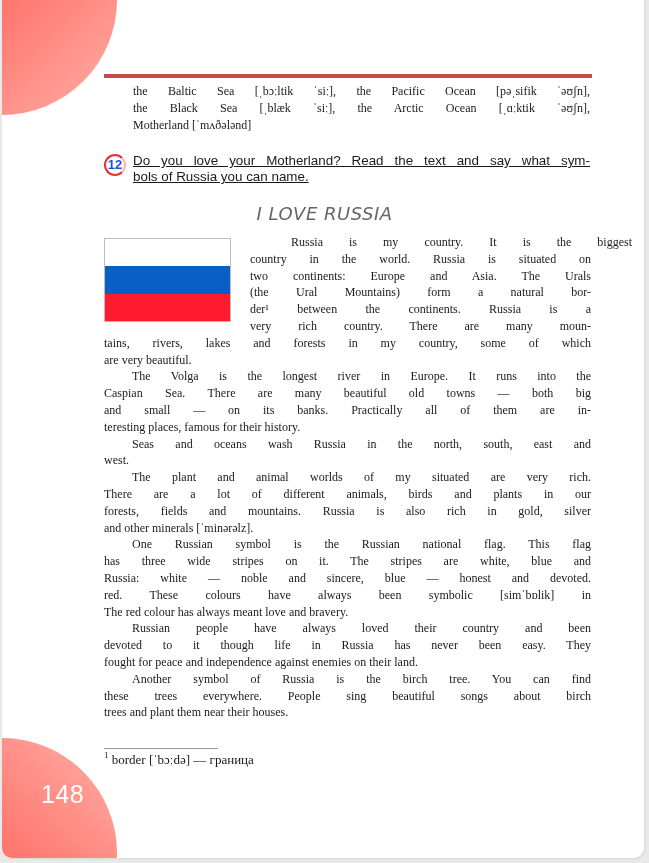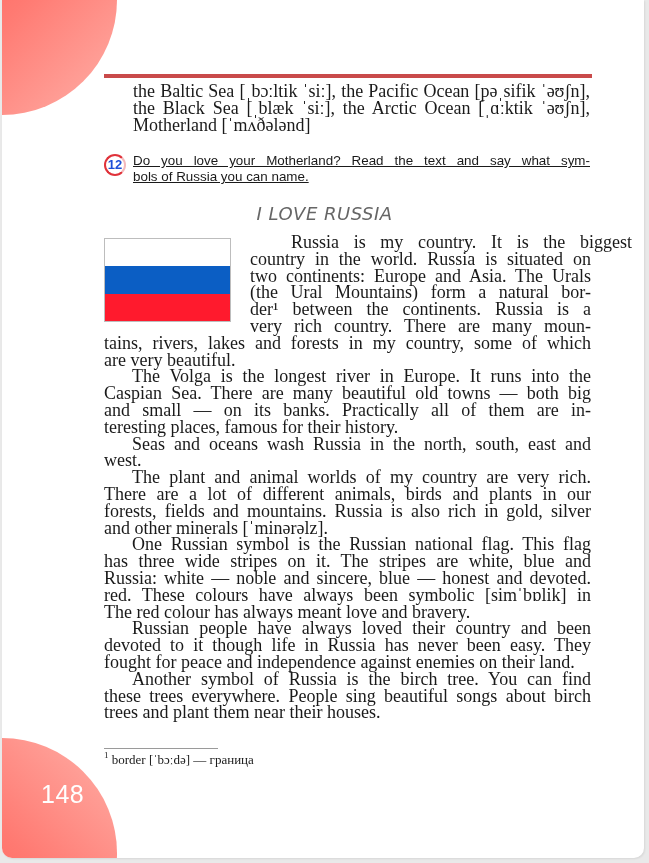--- a/index.html
+++ b/index.html
@@ -29,21 +29,21 @@
     position: absolute; left: 41px; top: 780px;
     font-family: "Liberation Sans", sans-serif; font-size: 25px; color: #ffffff;
     letter-spacing: 0.5px;
   }
   .top-rule {
     position: absolute; left: 104px; top: 74px; width: 488px; height: 4px;
     background: #c94a4a;
   }
   .serif {
     font-family: "Liberation Serif", serif; color: #1a1a1a;
-    font-size: 18px; line-height: 16.8px;
+    font-size: 12px; line-height: 16.8px;
   }
   .vocab {
     position: absolute; left: 133px; top: 83px; width: 457px;
     text-align: justify; text-align-last: left;
   }
   .vocab div { text-align: justify; text-align-last: justify; }
   .vocab div.last { text-align-last: left; }
   .task {
     position: absolute; left: 104px; top: 153px; width: 486px;
     font-family: "Liberation Sans", sans-serif; font-size: 13.4px; line-height: 16px; color: #1a1a1a;
@@ -128,21 +128,21 @@
     <span class="line wrap" style="width: 341px;">der¹ between the continents. Russia is a</span>
     <span class="line wrap" style="width: 341px;">very rich country. There are many moun-</span>
     <span class="line">tains, rivers, lakes and forests in my country, some of which</span>
     <span class="line last">are very beautiful.</span>
     <span class="line indent">The Volga is the longest river in Europe. It runs into the</span>
     <span class="line">Caspian Sea. There are many beautiful old towns — both big</span>
     <span class="line">and small — on its banks. Practically all of them are in-</span>
     <span class="line last">teresting places, famous for their history.</span>
     <span class="line indent">Seas and oceans wash Russia in the north, south, east and</span>
     <span class="line last">west.</span>
-    <span class="line indent">The plant and animal worlds of my country are very rich.</span>
+    <span class="line indent">The plant and animal worlds of my situated are very rich.</span>
     <span class="line">There are a lot of different animals, birds and plants in our</span>
     <span class="line">forests, fields and mountains. Russia is also rich in gold, silver</span>
     <span class="line last">and other minerals [ˈminərəlz].</span>
     <span class="line indent">One Russian symbol is the Russian national flag. This flag</span>
     <span class="line">has three wide stripes on it. The stripes are white, blue and</span>
     <span class="line">Russia: white — noble and sincere, blue — honest and devoted.</span>
     <span class="line">red. These colours have always been symbolic [simˈbɒlik] in</span>
     <span class="line last">The red colour has always meant love and bravery.</span>
     <span class="line indent">Russian people have always loved their country and been</span>
     <span class="line">devoted to it though life in Russia has never been easy. They</span>

